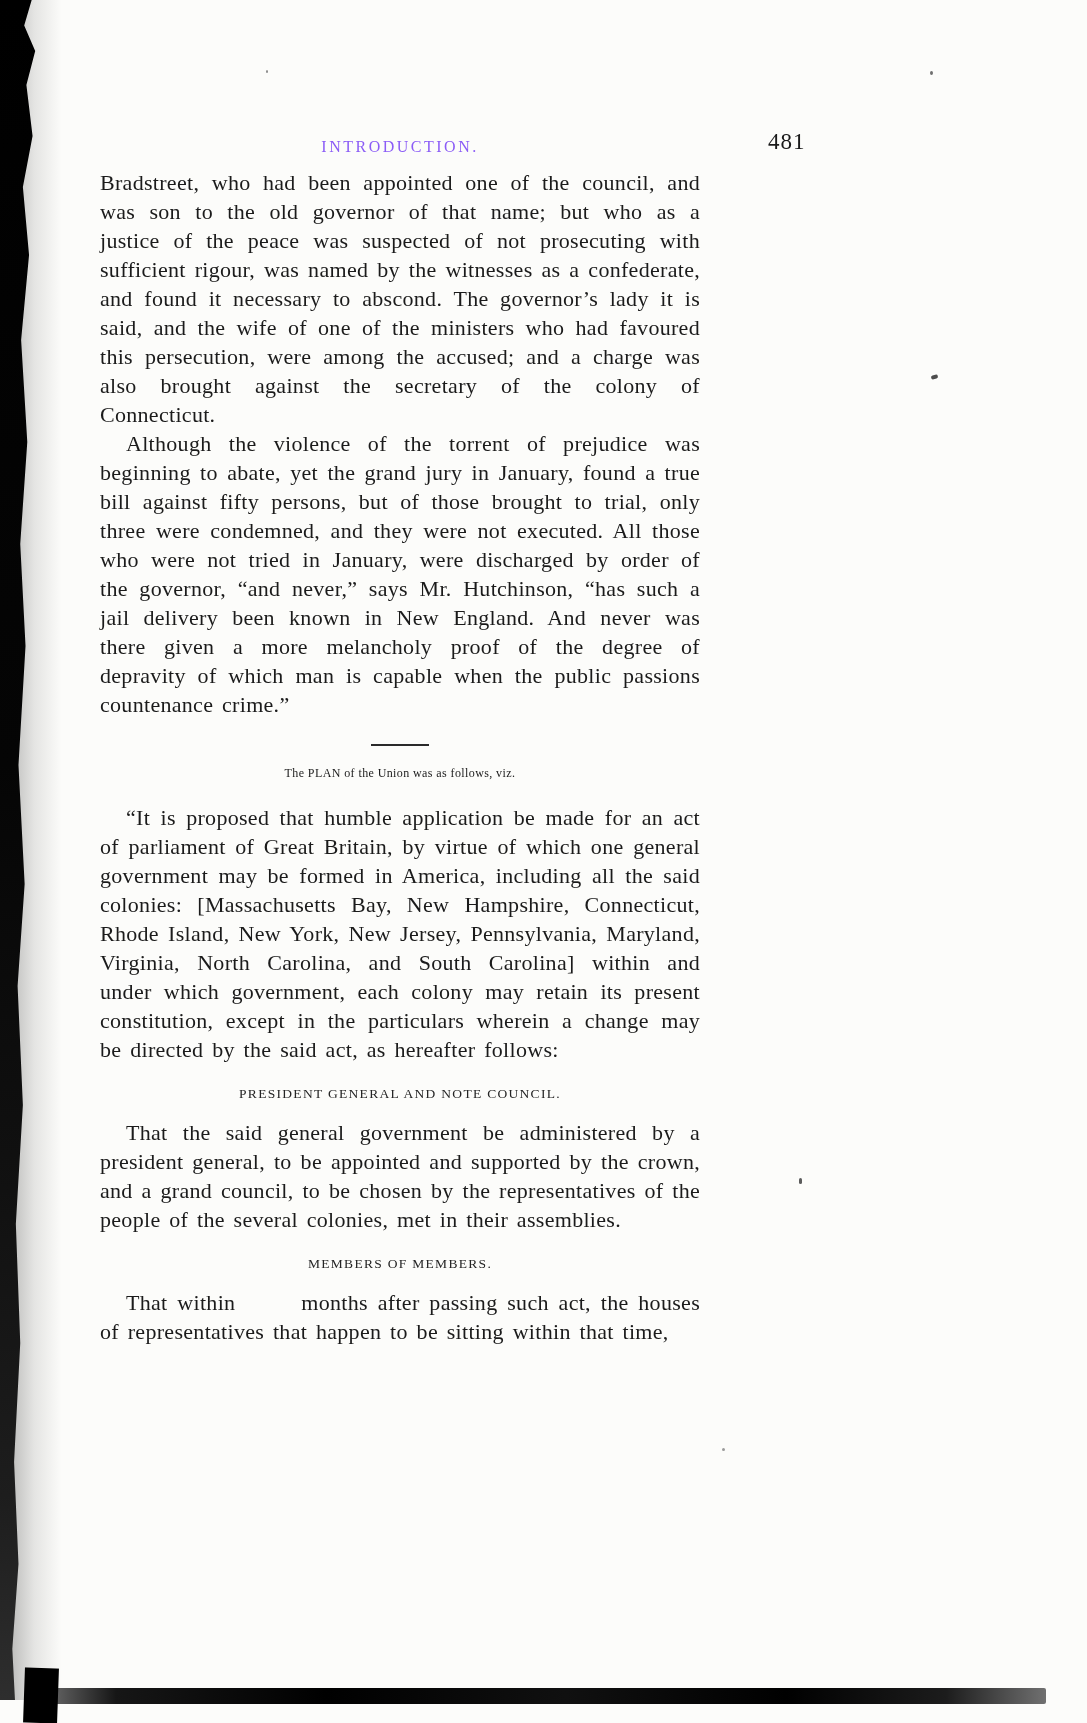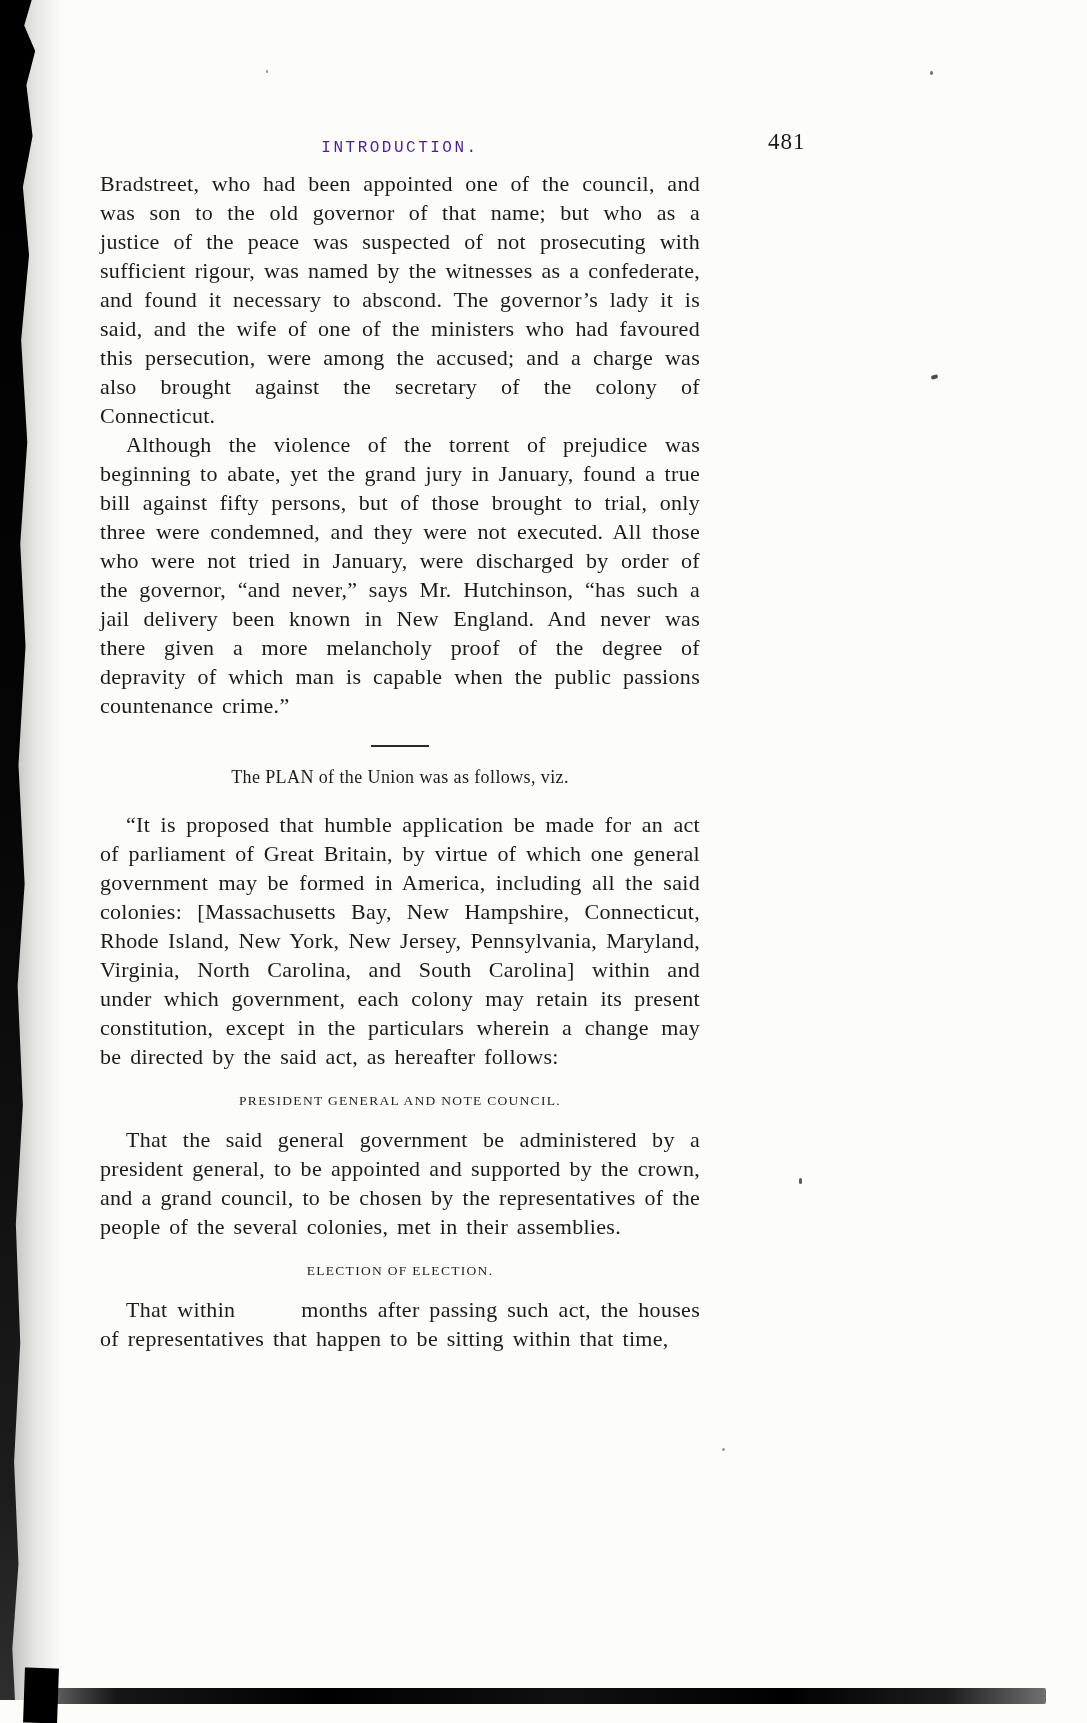--- a/index.html
+++ b/index.html
@@ -65,22 +65,21 @@
   }
   .pagehead {
     position: relative;
     text-align: center;
     margin-bottom: 12px;
   }
   .head-title {
     display: inline-block;
     font-size: 16px;
     letter-spacing: 2.5px;
-    color: #4c1d95;
-    font-family: Liberation Mono, monospace;
+    color: #8b5cf6;
   }
   .page-num {
     position: absolute;
     left: 668px;
     top: -9px;
     width: 80px;
     font-size: 23px;
     letter-spacing: 1px;
     color: #1a1a1a;
     text-align: left;
@@ -102,21 +101,21 @@
     margin: 25px auto 20px auto;
   }
   .note-title {
     text-align: center;
     font-size: 17.5px;
     letter-spacing: 0.5px;
     margin: 0 0 14px 0;
   }
   .plan-line {
     text-align: center;
-    font-size: 18px;
+    font-size: 12px;
     letter-spacing: 0.4px;
     margin: 0 0 22px 0;
   }
   .sub-head {
     text-align: center;
     font-size: 13.5px;
     letter-spacing: 1.3px;
     margin: 22px 0 16px 0;
     color: #242424;
   }
@@ -163,20 +162,20 @@
     <p class="para indent">
       <span>“It is proposed that humble application be made for an act of parliament of Great Britain, by virtue of which one general government may be formed in America, including all the said colonies: [Massachusetts Bay, New Hampshire, </span><span class="ital">Connecticut, Rhode Island, New York, New Jersey, Pennsylvania,</span><span> Maryland, Virginia, North Carolina, and South Carolina] within and under which government, each colony may retain its present constitution, except in the particulars wherein a change may be directed by the said act, as hereafter follows:</span>
     </p>
 
     <p class="sub-head">PRESIDENT GENERAL AND NOTE COUNCIL.</p>
 
     <p class="para indent">
       <span>That the said general government be administered by a president general, to be appointed and supported by the crown, and a grand council, to be chosen by the representatives of the people of the several colonies, met in their assemblies.</span>
     </p>
 
-    <p class="sub-head">ELECTION OF ELECTION.</p>
+    <p class="sub-head">MEMBERS OF MEMBERS.</p>
 
     <p class="para indent">
       <span>That within</span><span class="blank-gap"></span><span>months after passing such act, the houses of representatives that happen to be sitting within that time,</span>
     </p>
 
   </div>
 </div>
 
 </body></html>

